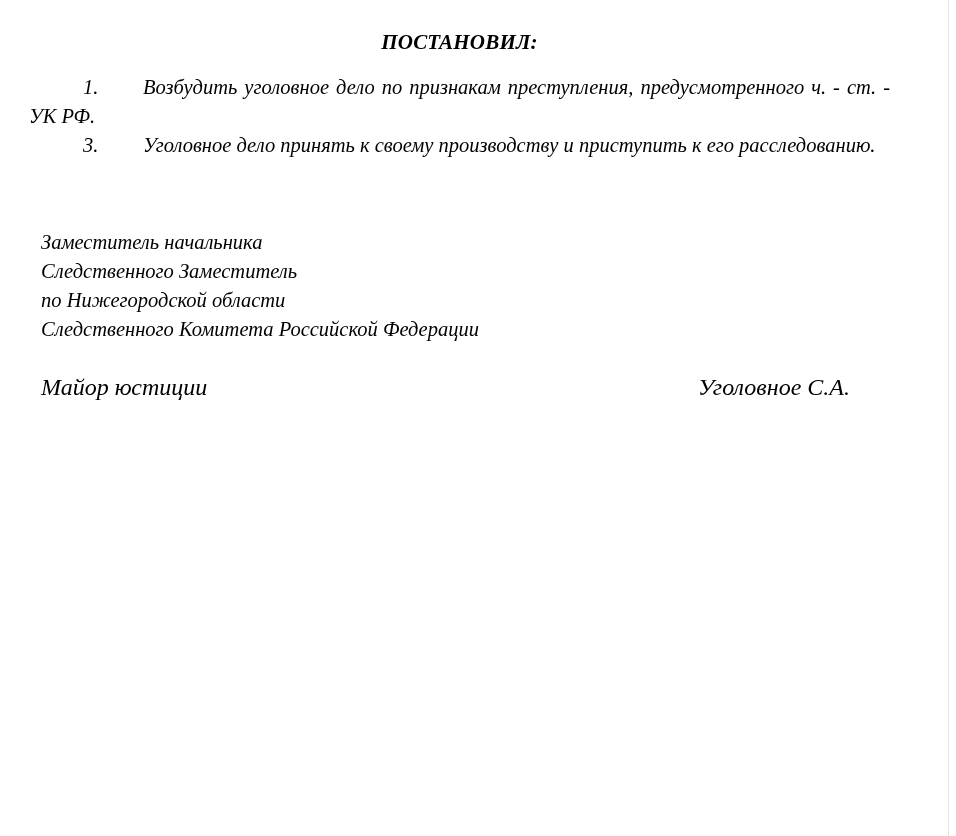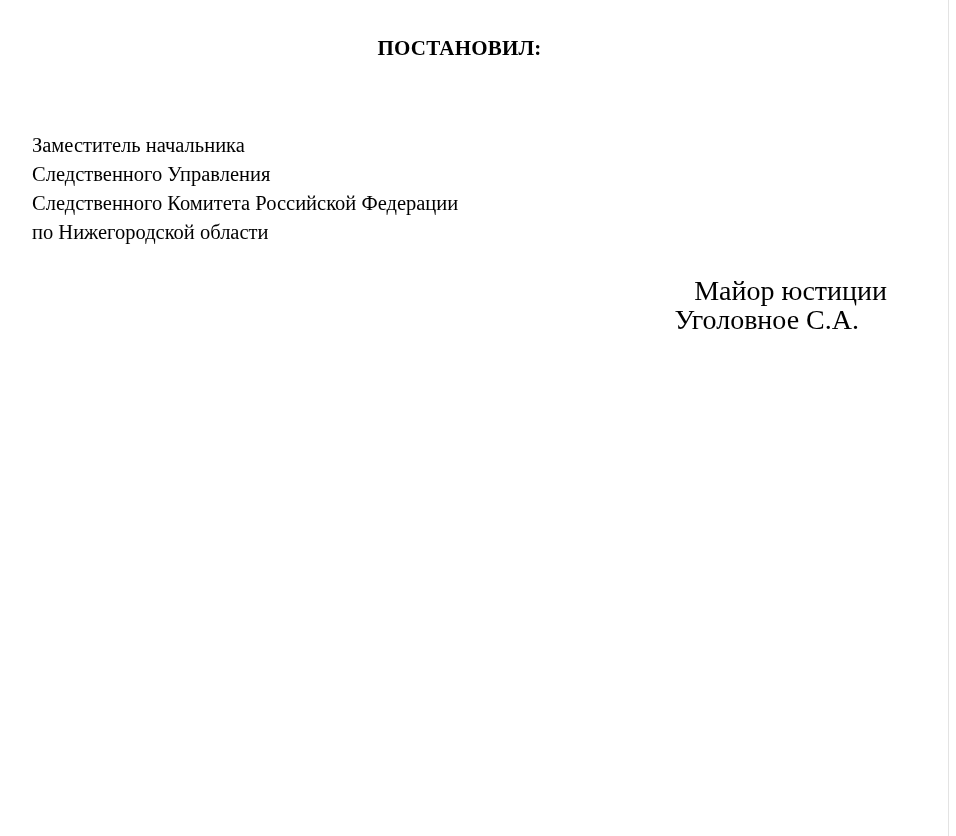--- a/index.html
+++ b/index.html
@@ -23,23 +23,24 @@
     top: 0;
     right: 7px;
     width: 1px;
     height: 836px;
     background: #e3e3e3;
   }
 
   .document {
     position: absolute;
     left: 29px;
-    top: 8px;
+    top: 2px;
     width: 861px;   
     height: 675px;
+    font-style: italic;
   }
 
   .doc-title {
     text-align: center;
     font-weight: bold;
     font-size: 21px;
     line-height: 29px;
     margin: 0;
     padding-top: 26px;
     letter-spacing: 0.2px;
@@ -64,41 +65,40 @@
 
   
   .clause-number {
     display: inline-block;
     width: 114px;          
     padding-left: 54px;
     box-sizing: border-box;
   }
 
   .signature-block {
-    margin: 3px;
+    margin: 12px;
     padding: 0;
     margin-top: 68px;
     font-size: 20.5px;
     line-height: 29px;
   }
 
   .signature-line {
     margin: 0;
     padding: 0;
     white-space: pre;
   }
 
   .rank-row {
     display: flex;
     justify-content: flex-start;
     align-items: flex-end;
     margin-top: 29px;
-    font-size: 28px;
+    font-size: 24px;
     line-height: 29px;
-    flex-direction: column;
   }
   .rank-row .rank-title {
     flex: 0 0 auto;
   }
   .rank-row .rank-spacer {
     flex: 1 1 auto;
   }
   .rank-row .rank-name {
     flex: 0 0 auto;
     padding-right: 28px;  
@@ -108,31 +108,33 @@
 <body>
 
 <div class="page-edge"></div>
 
 <div class="document">
 
   <h1 class="doc-title">ПОСТАНОВИЛ:</h1>
 
   <div class="ordered-section">
 
+    <p class="clause"><span class="clause-number">1.</span><span>Возбудить уголовное дело по признакам преступления, предусмотренного ч. - ст. - УК РФ.</span></p>
 
 
+    <p class="clause"><span class="clause-number">3.</span><span>Уголовное дело принять к своему производству и приступить к его расследованию.</span></p>
 
 
   </div>
 
   <div class="signature-block">
     <p class="signature-line">Заместитель начальника</p>
-    <p class="signature-line">Следственного Управления</p>
+    <p class="signature-line">Следственного Заместитель</p>
+    <p class="signature-line">по Нижегородской области</p>
     <p class="signature-line">Следственного Комитета Российской Федерации</p>
-    <p class="signature-line">по Нижегородской области</p>
 
     <div class="rank-row">
       <span class="rank-title">Майор юстиции</span>
       <span class="rank-spacer"></span>
       <span class="rank-name">Уголовное С.А.</span>
     </div>
   </div>
 
 </div>
 

